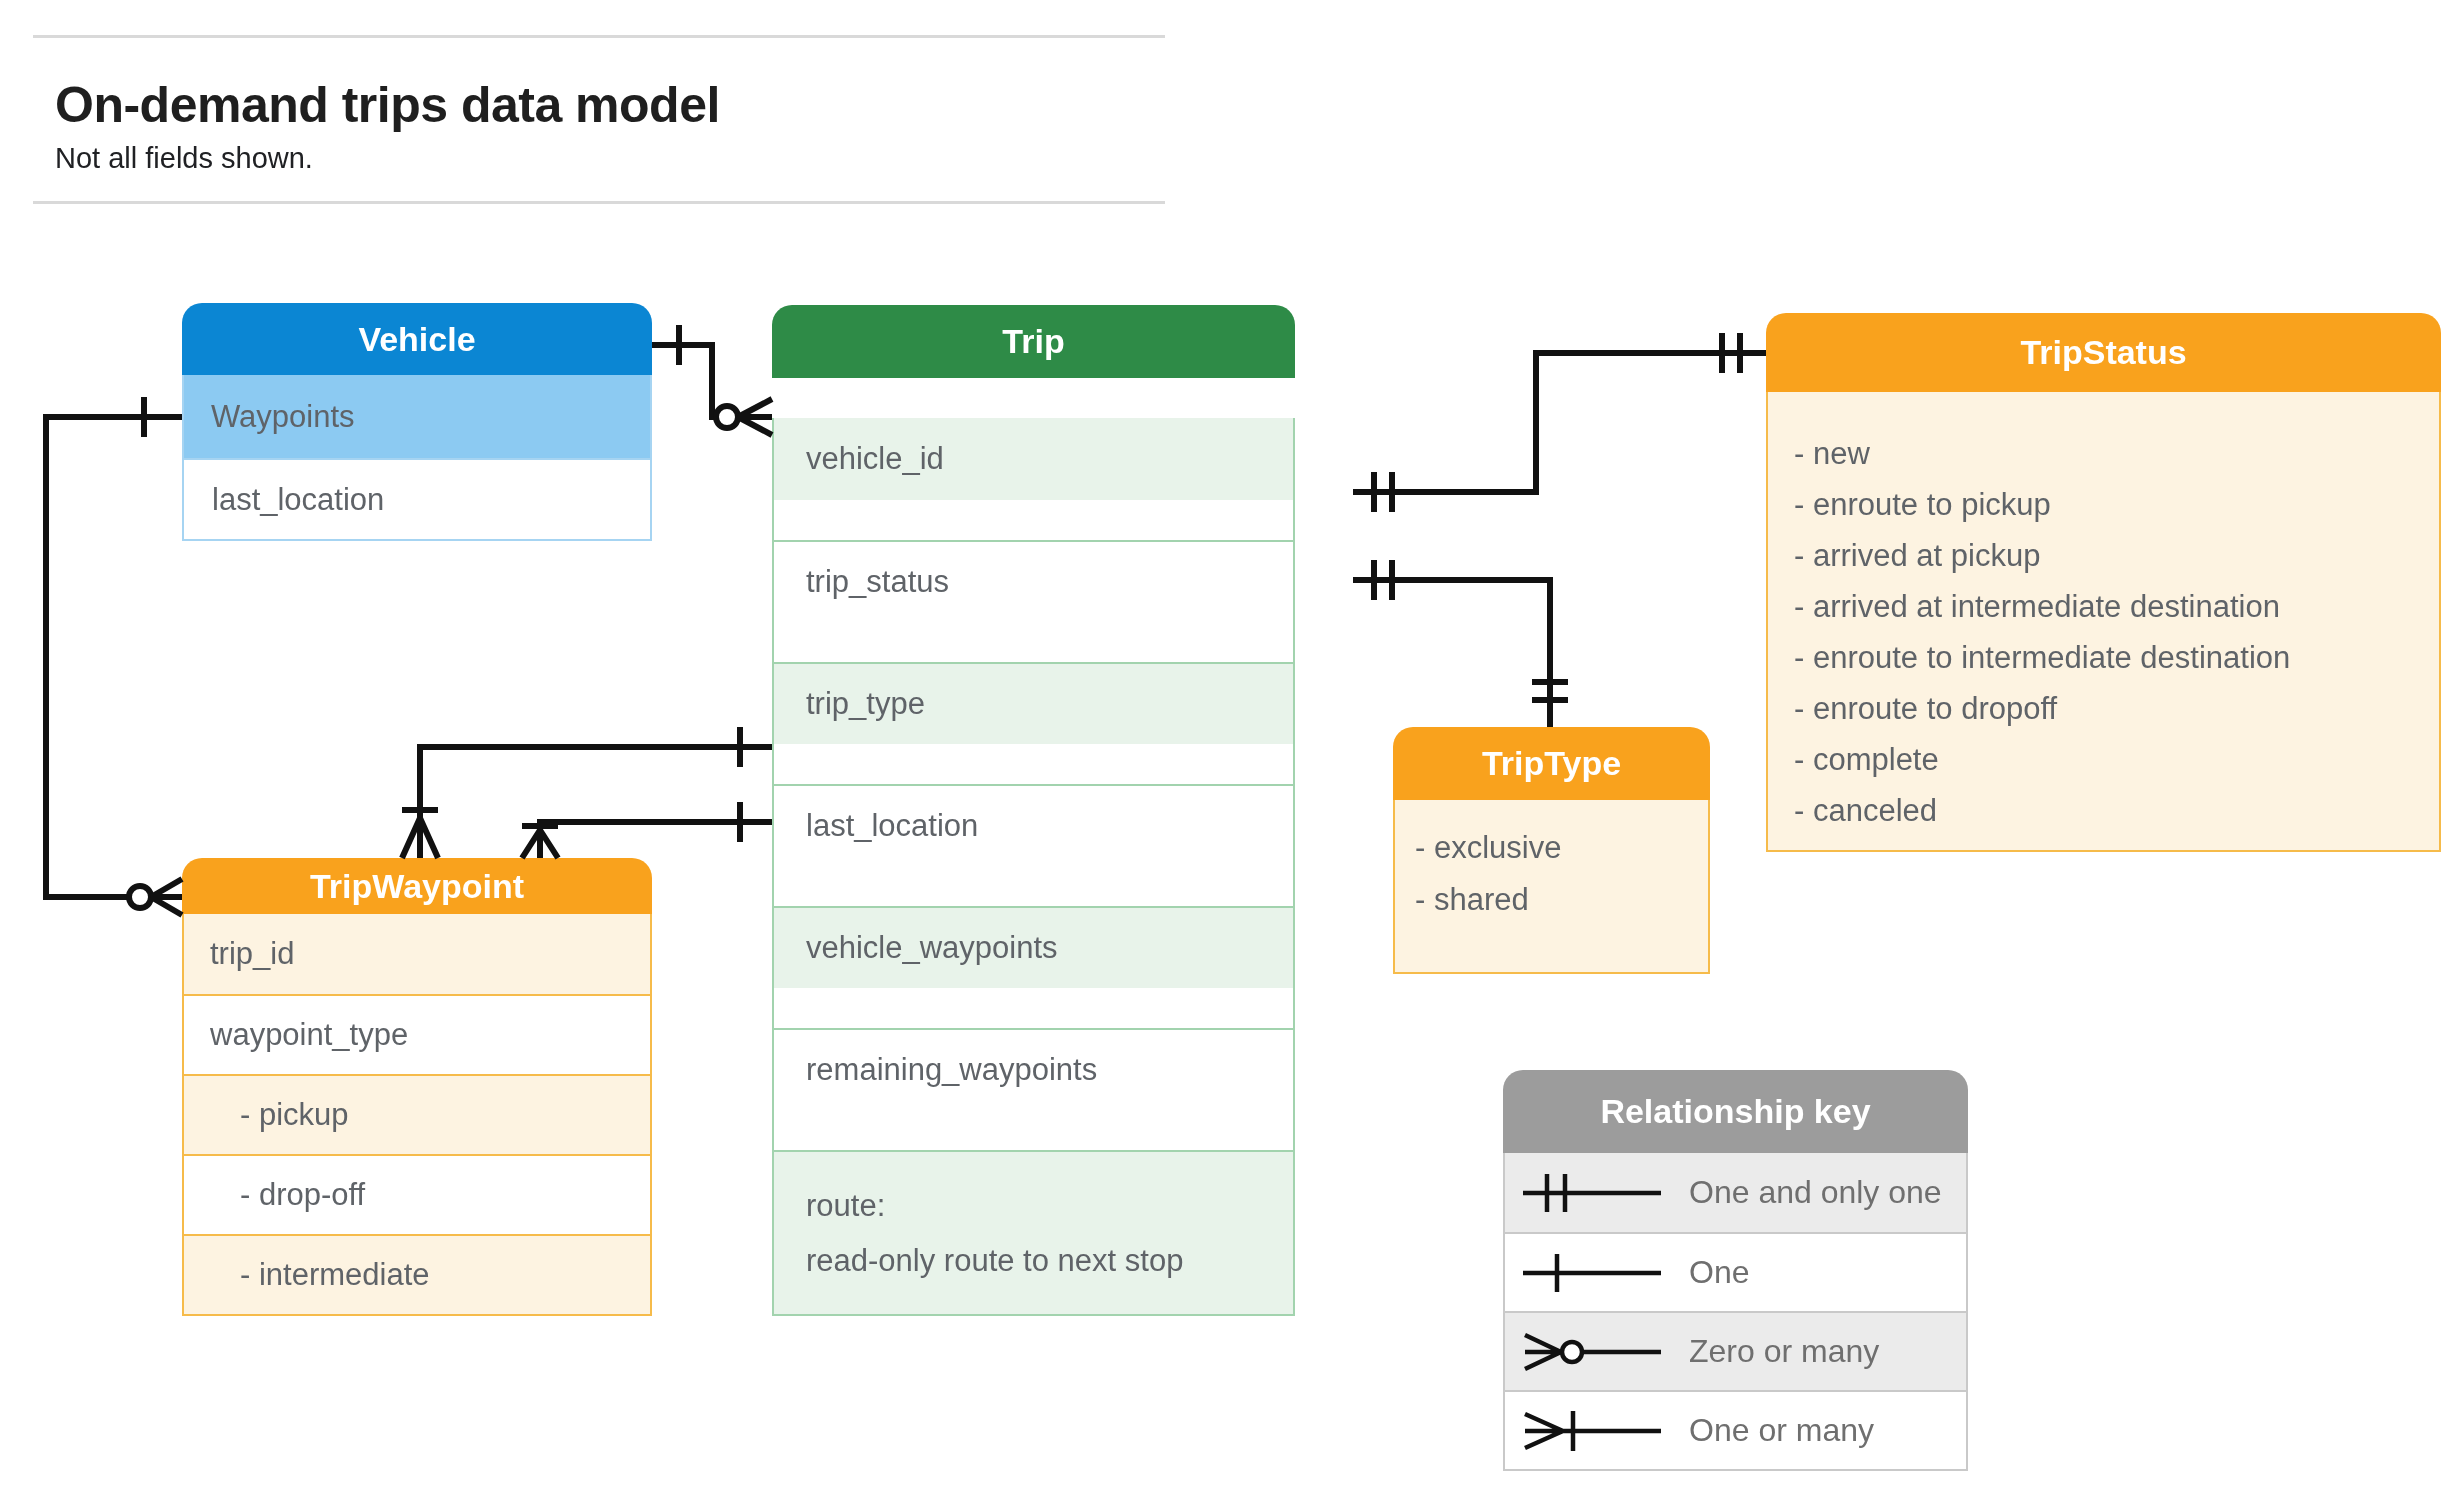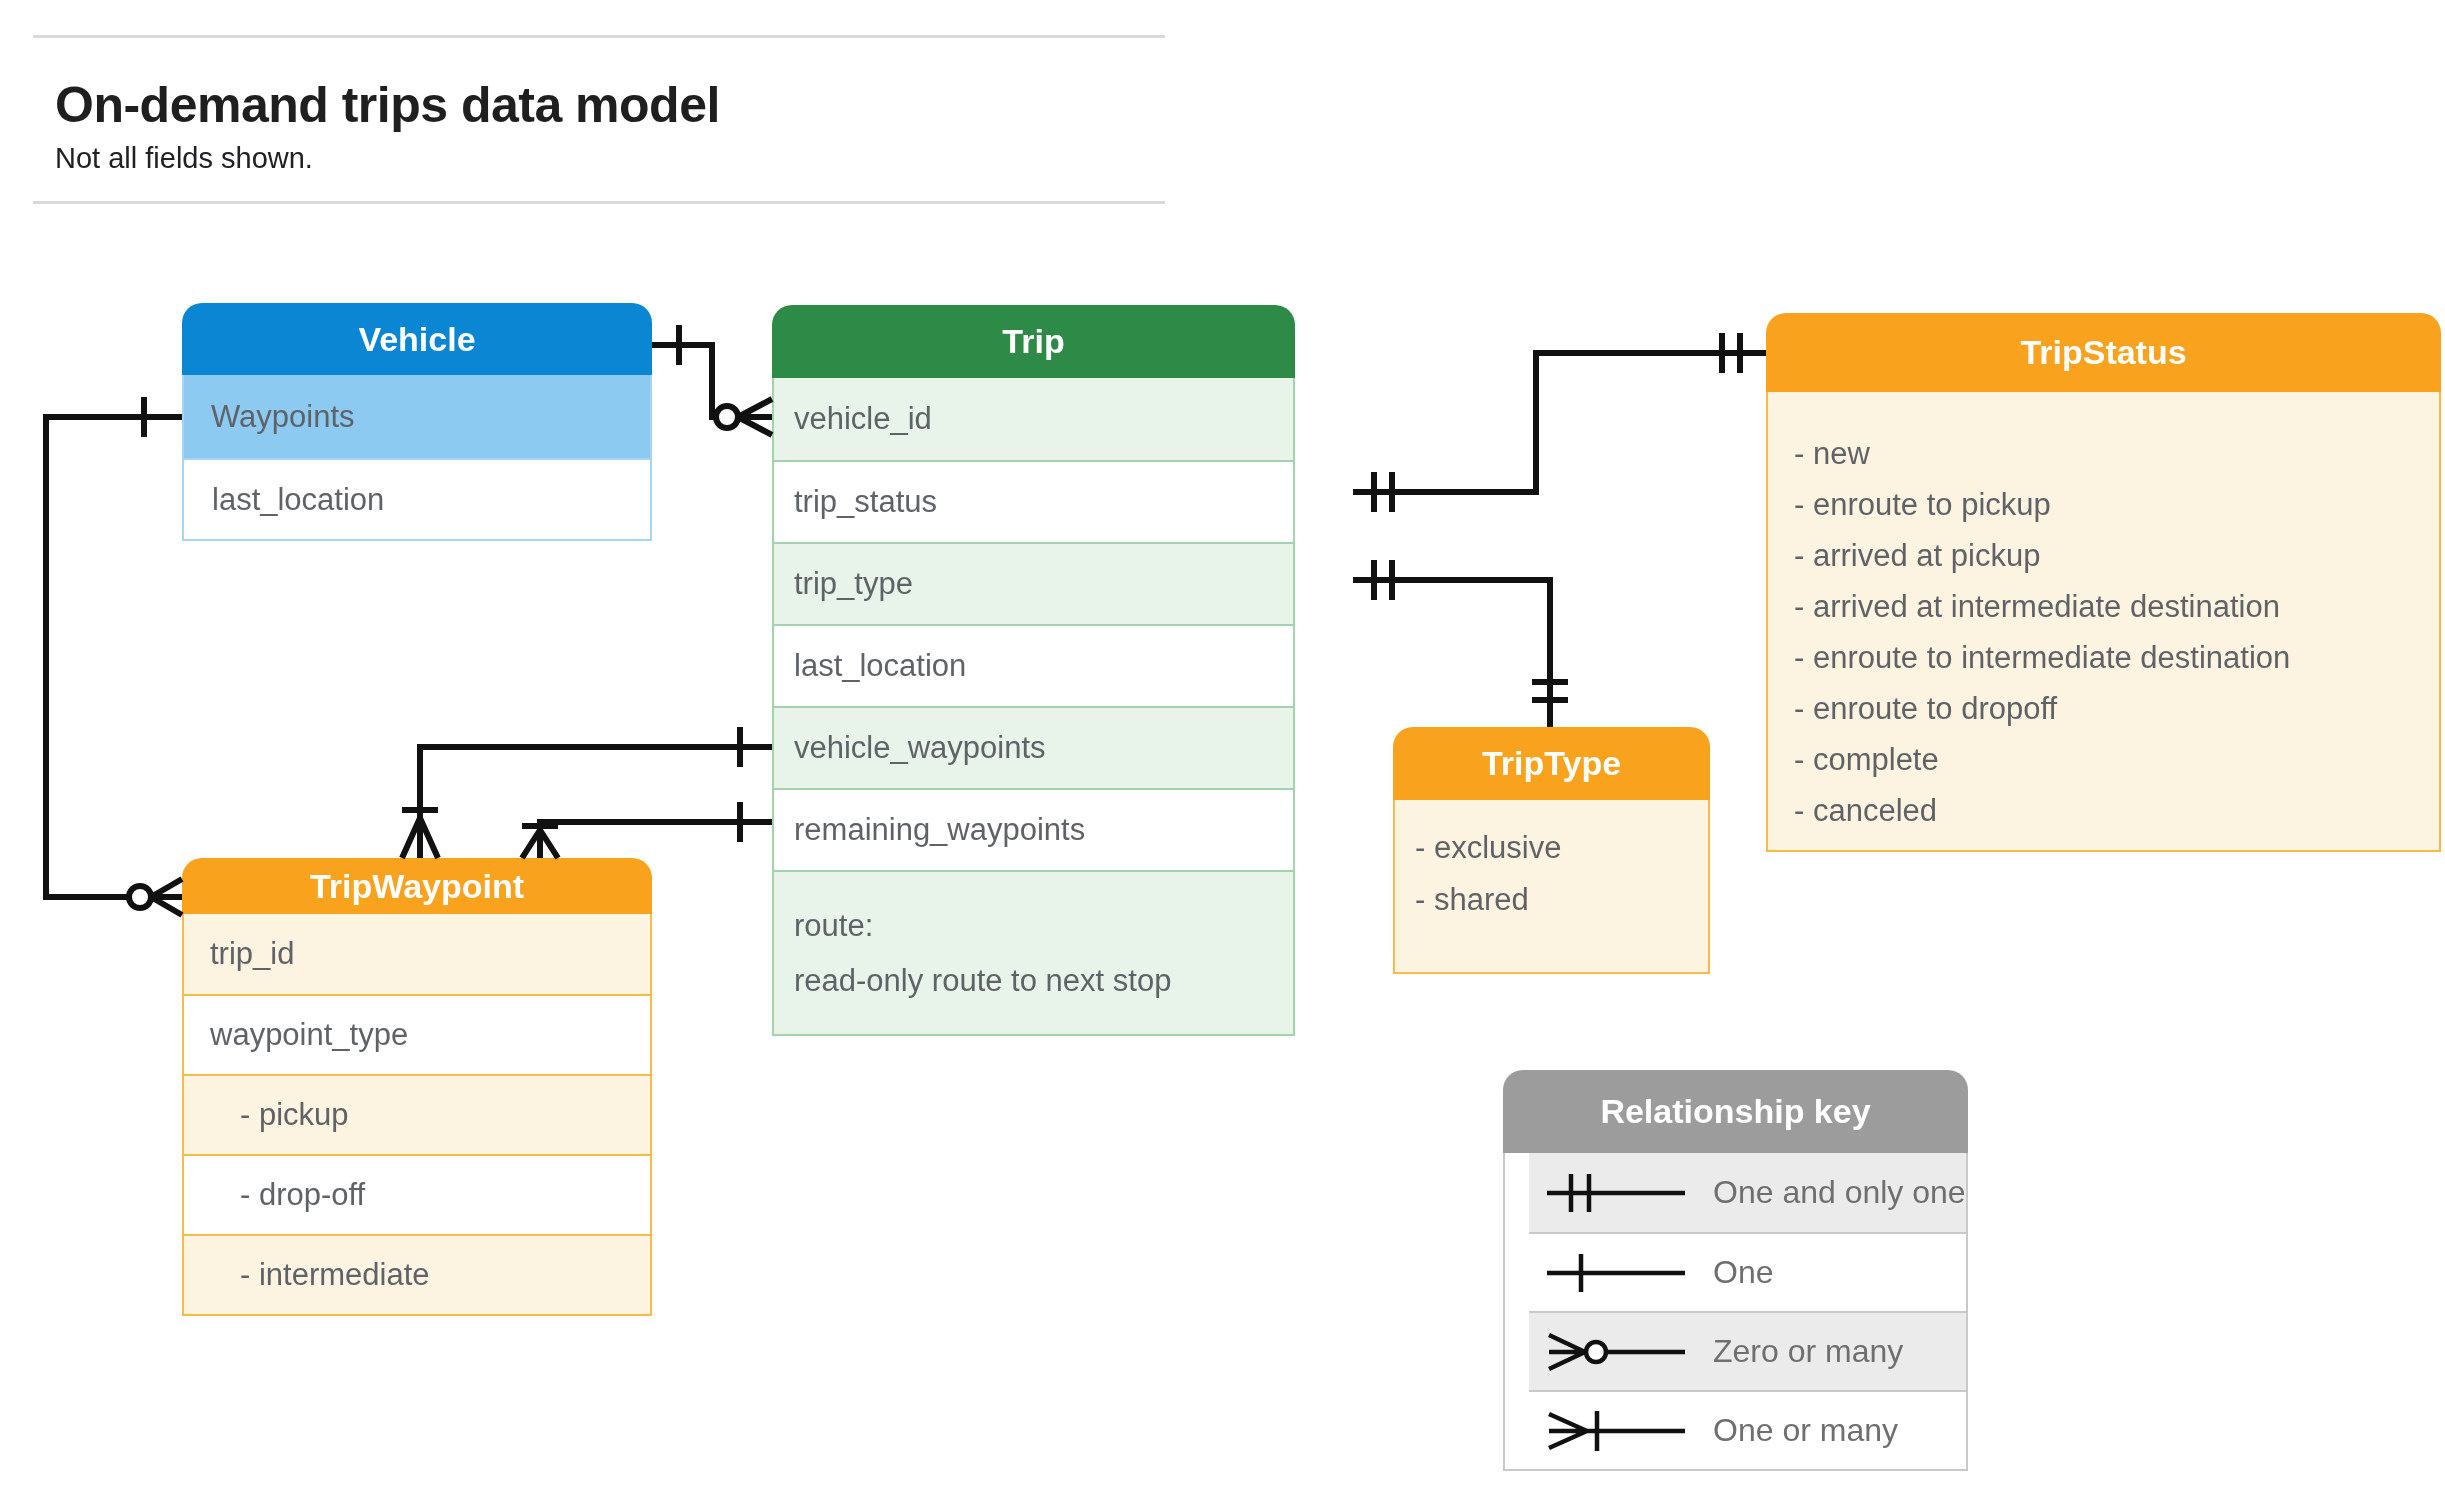--- a/index.html
+++ b/index.html
@@ -41,21 +41,21 @@
   
   #vehicle .thead { background: var(--blue-header, #0b86d3); height: 72px; }
   #vehicle .tbody { border: 2px solid var(--blue-border, #a6d4f2); border-top: none; }
   #vehicle .row { height: 83px; }
   #vehicle .row.hl { background: var(--blue-row, #8ccaf2); height: 83px; padding-left: 27px; }
   #vehicle .row + .row { border-top: 2px solid var(--blue-border, #a6d4f2); height: 81px; }
 
   
   #trip .thead { background: var(--green-header, #2e8b47); height: 73px; }
   #trip .tbody { border: 2px solid var(--green-border, #a2d3ae); border-top: none; }
-  #trip .row { height: 82px; padding-left: 20px; }
+  #trip .row { height: 82px; padding-left: 32px; margin-top: 40px; }
   #trip .row + .row { border-top: 2px solid var(--green-border, #a2d3ae); }
   #trip .row.tint { background: var(--green-row, #e8f3ea); }
   #trip .row.route { height: 164px; flex-direction: column; align-items: flex-start; justify-content: center; }
   #trip .row.route div { line-height: 55px; }
 
   
   .orange .thead { background: var(--orange-header, #f9a21d); }
   .orange .tbody { border: 2px solid var(--orange-border, #f6bb4a); border-top: none; }
   .orange .row.cream { background: var(--orange-row, #fdf3e1); }
   .orange .row + .row { border-top: 2px solid var(--orange-border, #f6bb4a); }
@@ -67,21 +67,21 @@
   #triptype .thead { height: 73px; }
   #triptype .tbody { height: 174px; background: var(--orange-row, #fdf3e1); padding: 22px 16px 0 20px; }
   #triptype .item { font-size: 31px; line-height: 52px; color: var(--field-text, #5f6368); }
 
   #tripwaypoint .thead { height: 56px; }
   #tripwaypoint .row { height: 80px; padding-left: 26px; }
   #tripwaypoint .row.indent { padding-left: 56px; }
 
   
   #relkey .thead { background: var(--gray-header, #9c9c9c); height: 83px; }
-  #relkey .tbody { border: 2px solid var(--gray-border, #c9c9c9); border-top: none; padding-left: 24px; }
+  #relkey .tbody { border: 2px solid var(--gray-border, #c9c9c9); border-top: none; }
   #relkey .krow { display: flex; align-items: center; height: 79px; padding-left: 12px; }
   #relkey .krow + .krow { border-top: 2px solid var(--gray-border, #c9c9c9); }
   #relkey .krow.tint { background: var(--gray-row, #ebebeb); }
   #relkey .klabel { font-size: 32px; color: var(--legend-text, #6f6f6f); margin-left: 22px; }
   .ksym { width: 150px; height: 48px; flex: none; }
   .ksym path, .ksym circle { stroke: var(--connector, #111); stroke-width: 4.5; fill: none; }
   .ksym circle { fill: #fff; }
 
   
   #connectors { position: absolute; left: 0; top: 0; pointer-events: none; z-index: 5; }

